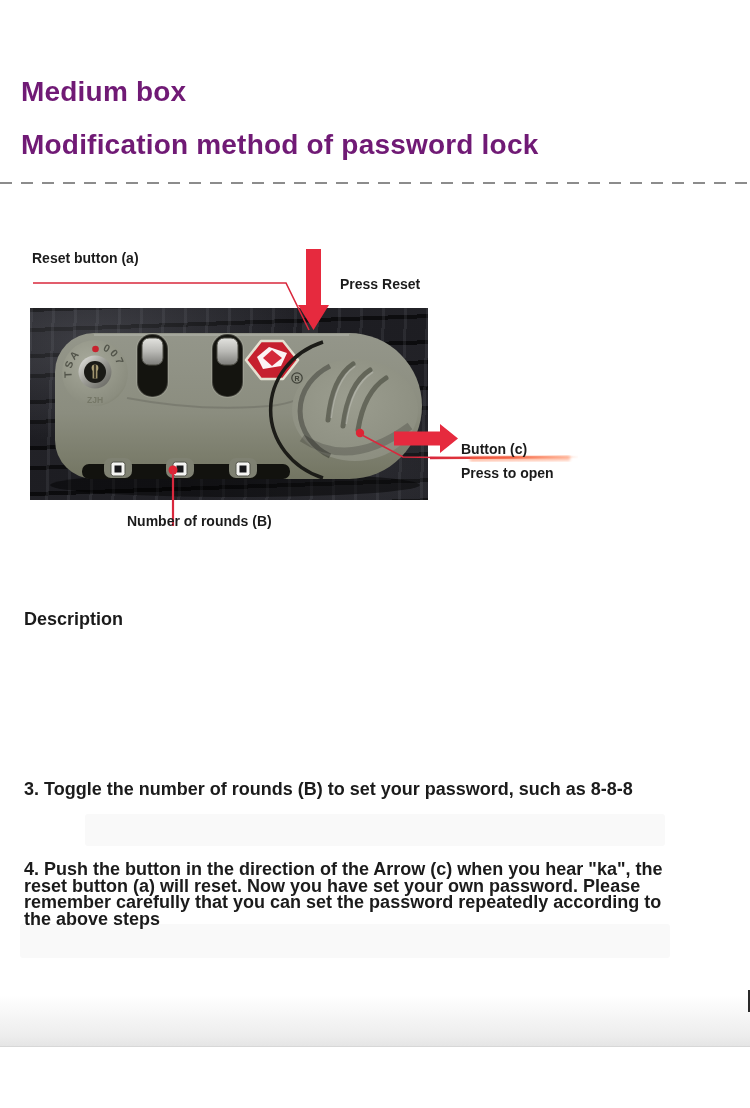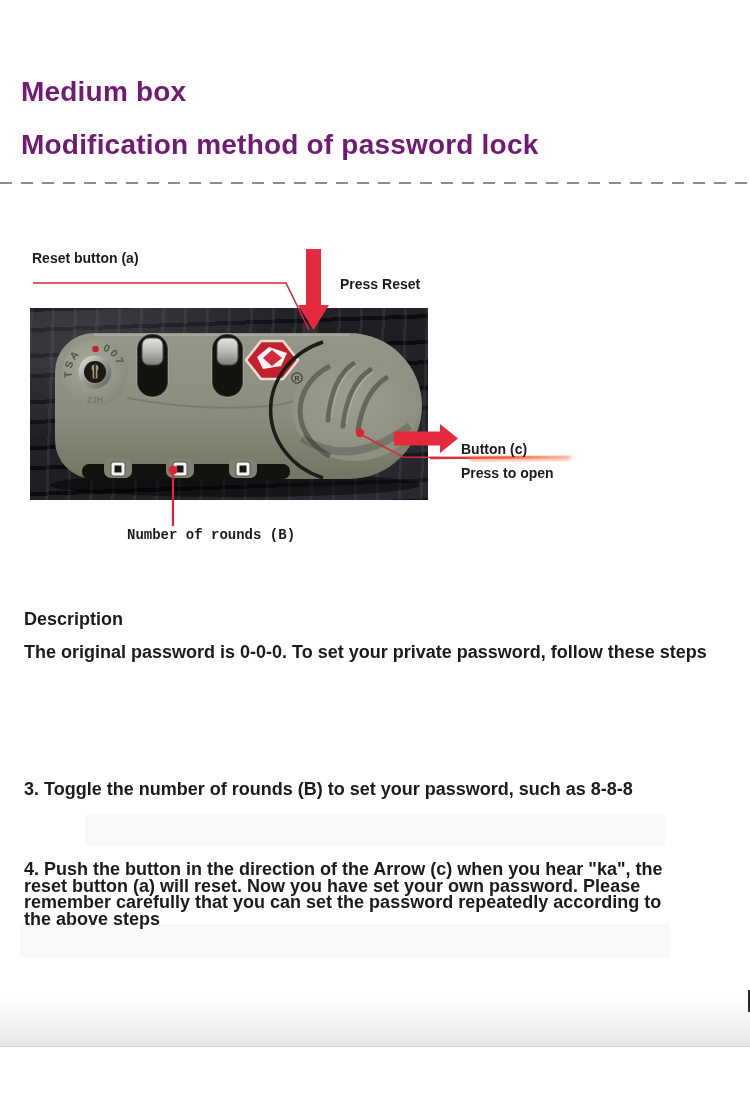--- a/index.html
+++ b/index.html
@@ -9,21 +9,21 @@
          letter-spacing:0.2px;white-space:nowrap;}
   #title1{top:76px;}
   #title2{top:129px;}
   .divider{position:absolute;left:0;top:182px;width:750px;height:2px;
            background:repeating-linear-gradient(90deg,#8c8c8c 0 12px,transparent 12px 21px);}
   .lbl{position:absolute;font-size:14px;font-weight:700;color:#1b1b1b;white-space:nowrap;z-index:7;}
   #lbl-reset{left:32px;top:250px;text-align:center;}
   #lbl-press{left:340px;top:276px;}
   #lbl-buttonc{left:461px;top:428px;margin-top:13px;}
   #lbl-push{left:461px;top:465px;}
-  #lbl-rounds{left:127px;top:527px;font-family:Liberation Mono, monospace;}
+  #lbl-rounds{left:127px;top:513px;}
   .photo{position:absolute;left:30px;top:308px;width:398px;height:192px;z-index:1;
          background-color:#17171b;
          background-image:
            radial-gradient(ellipse at 15% 18%, rgba(132,134,142,0.30), transparent 45%),
            radial-gradient(ellipse at 82% 82%, rgba(92,94,102,0.20), transparent 42%),
            repeating-linear-gradient(92deg, rgba(112,114,122,0.16) 0 3px, transparent 3px 22px),
            repeating-linear-gradient(178deg, rgba(0,0,0,0.50) 0 4px, rgba(58,58,66,0.30) 4px 20px,
              rgba(0,0,0,0.45) 20px 24px, rgba(48,48,56,0.25) 24px 46px);}
   .lock-svg{position:absolute;inset:0;width:100%;height:100%;display:block;}
   .overlay{position:absolute;left:0;top:0;width:750px;height:1108px;pointer-events:none;z-index:6;}
@@ -191,17 +191,16 @@
     <polygon points="394,431.5 440,431.5 440,424 458,438.5 440,453 440,445.5 394,445.5" fill="#e62a3e"></polygon>
     <circle cx="360" cy="433" r="4.2" fill="#de2434"></circle>
     <path d="M 362 435 L 403 457 L 470 458" stroke="#d9283d" stroke-width="1.6" fill="none"></path>
     <line x1="430" y1="458" x2="578" y2="457" stroke="url(#fadeG)" stroke-width="2.4"></line>
     <line x1="470" y1="459" x2="570" y2="458" stroke="#ff6a35" stroke-width="5" opacity="0.45" filter="url(#blurF)"></line>
     <circle cx="173" cy="470" r="4.5" fill="#de2434"></circle>
     <line x1="173" y1="470" x2="173" y2="526" stroke="#d9283d" stroke-width="2.2"></line>
   </svg>
 
   <div class="desc" id="desc-head">Description</div>
-  <div class="desc" id="desc-intro">The original password is 0-0-0. To set your private password, follow these steps</div>
   <div class="desc" id="step3">3. Toggle the number of rounds (B) to set your password, such as 8-8-8</div>
   <div class="desc" id="step4">4. Push the button in the direction of the Arrow (c) when you hear "ka", the reset button (a) will reset. Now you have set your own password. Please remember carefully that you can set the password repeatedly according to the above steps</div>
 
 </div>
 
 </body></html>

